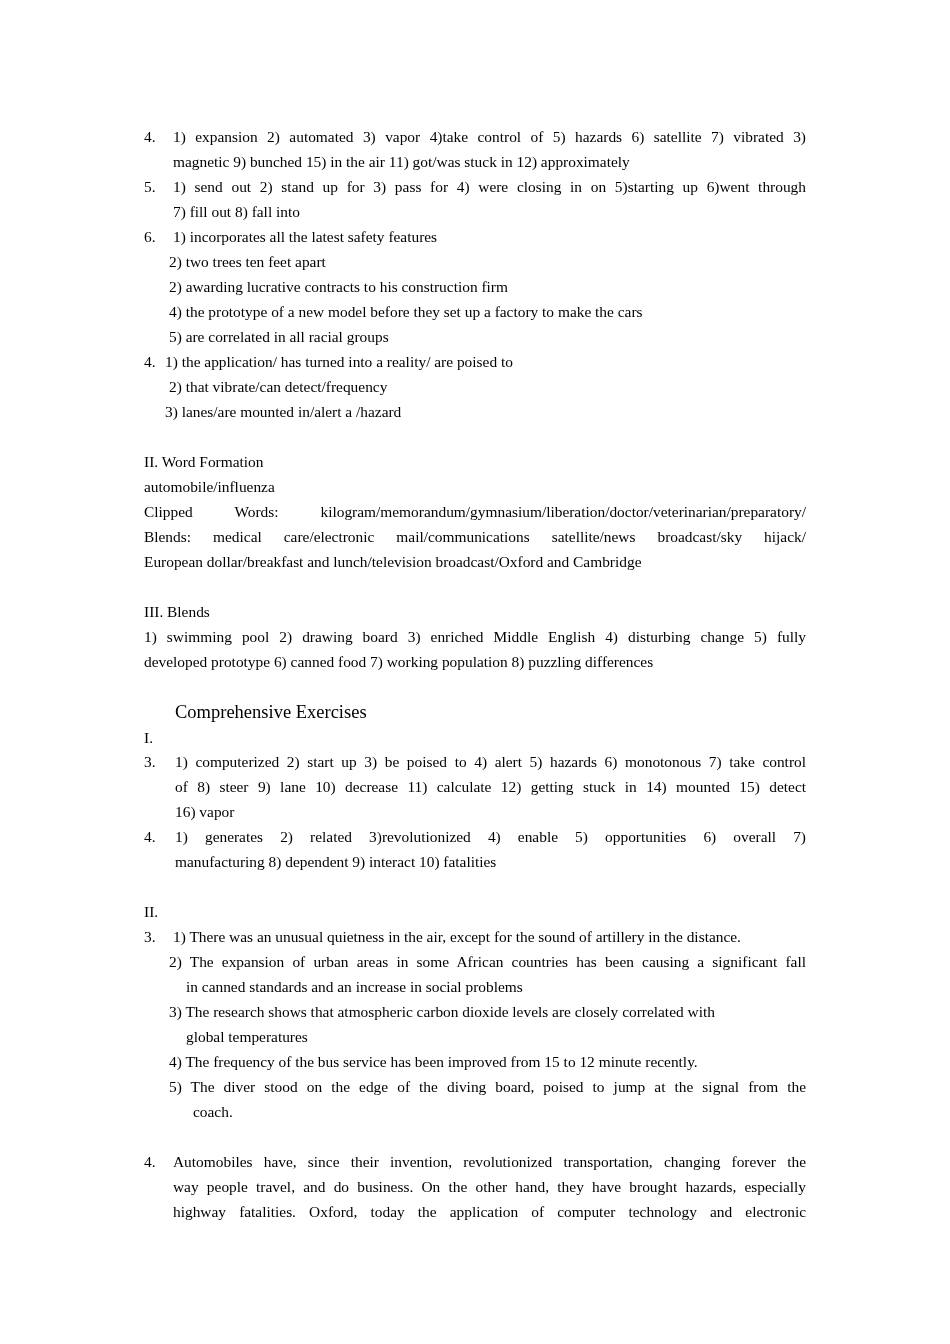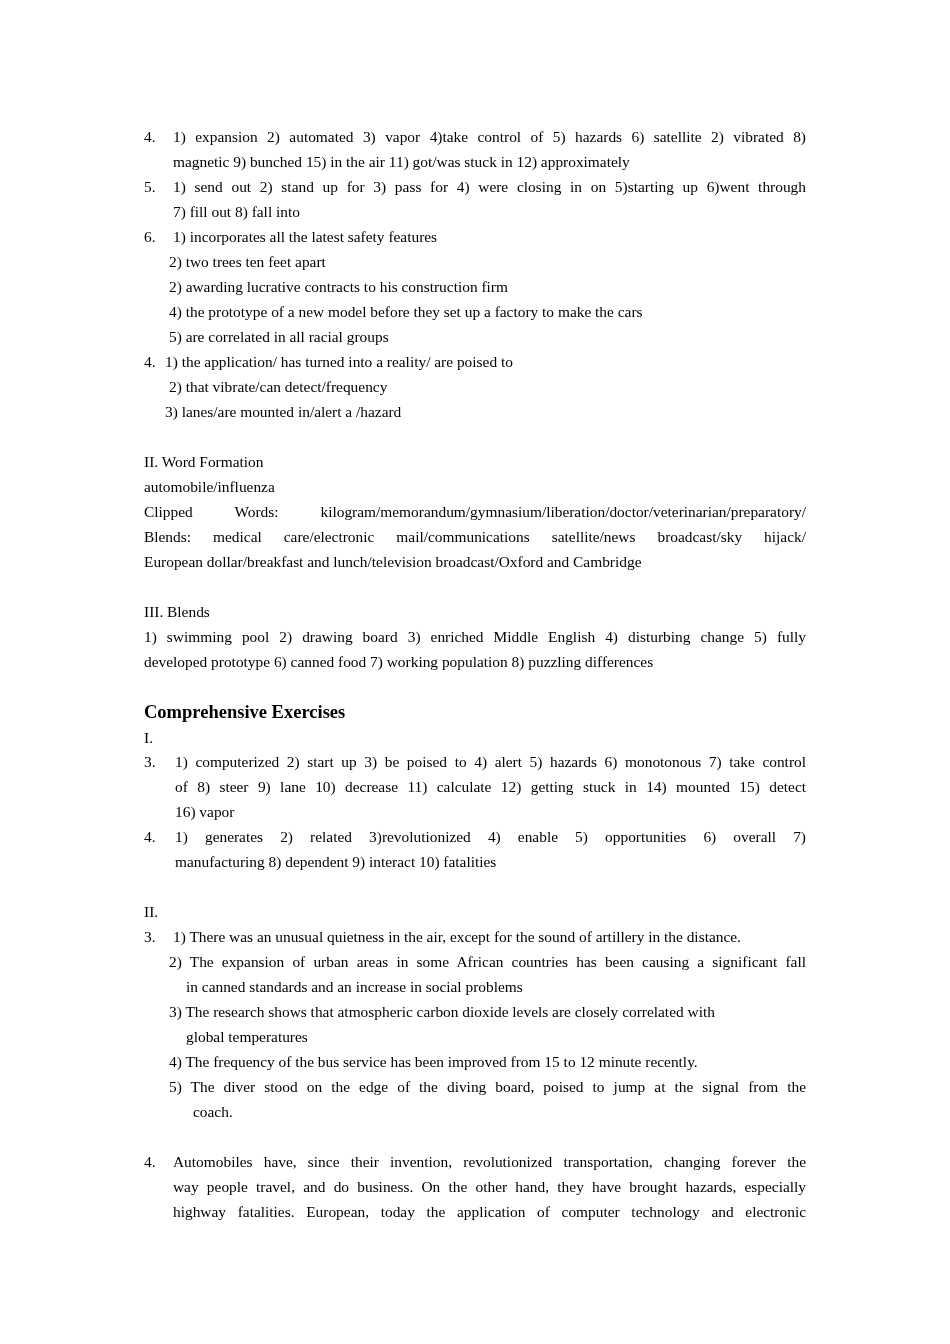--- a/index.html
+++ b/index.html
@@ -13,31 +13,31 @@
     .just { text-align: justify; text-align-last: justify; white-space: normal; }
     .num { position: absolute; left: 0; top: 0; }
     .ind29 { padding-left: 29px; }
     .ind31 { padding-left: 31px; }
     .ind25 { padding-left: 25px; }
     .ind21 { padding-left: 21px; }
     .ind42 { padding-left: 42px; }
     .ind49 { padding-left: 49px; }
     .blank { height: 25px; }
     b { font-weight: normal; }
-    .h-big { font-size: 18.5px; font-weight: bold; height: 27px; line-height: 27px; }
+    .h-big { font-size: 18.5px; font-weight: normal; height: 27px; line-height: 27px; margin-left: 31px; }
   </style>
 </head>
 <body>
 
 <div class="page">
 
   <div>
     <div class="line just ind29">
       <span class="num">4.</span>
-      <span>1) expansion  2) automated  3) vapor  4)take control of  5) hazards 6) satellite 2) vibrated 8)</span>
+      <span>1) expansion  2) automated  3) vapor  4)take control of  5) hazards 6) satellite 7) vibrated 3)</span>
     </div>
     <div class="line ind29">magnetic  9) bunched  15) in the air  11) got/was stuck in  12) approximately</div>
   </div>
 
   <div>
     <div class="line just ind29">
       <span class="num">5.</span>
       <span>1) send out  2) stand up for  3) pass for  4) were closing in on  5)starting up   6)went through</span>
     </div>
     <div class="line ind29">7) fill out  8) fall into</div>
@@ -129,16 +129,16 @@
     </div>
 
     <div class="blank"></div>
 
     <div>
       <div class="line just ind29">
         <span class="num">4.</span>
         <span>Automobiles have, since their invention, revolutionized transportation, changing forever the</span>
       </div>
       <div class="line just ind29">way people travel, and do business. On the other hand, they have brought hazards, especially</div>
-      <div class="line just ind29">highway fatalities. European, today the application of computer technology and electronic</div>
+      <div class="line just ind29">highway fatalities. Oxford, today the application of computer technology and electronic</div>
     </div>
   </div>
 </div>
 
 </body></html>

